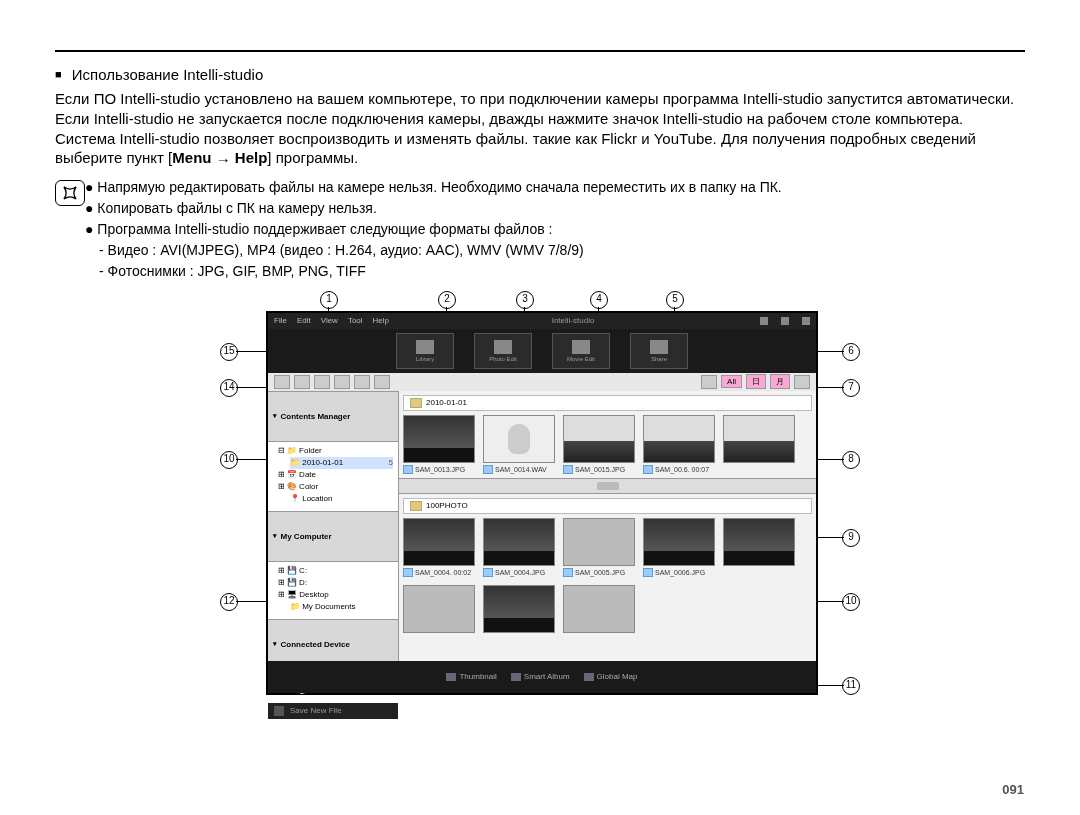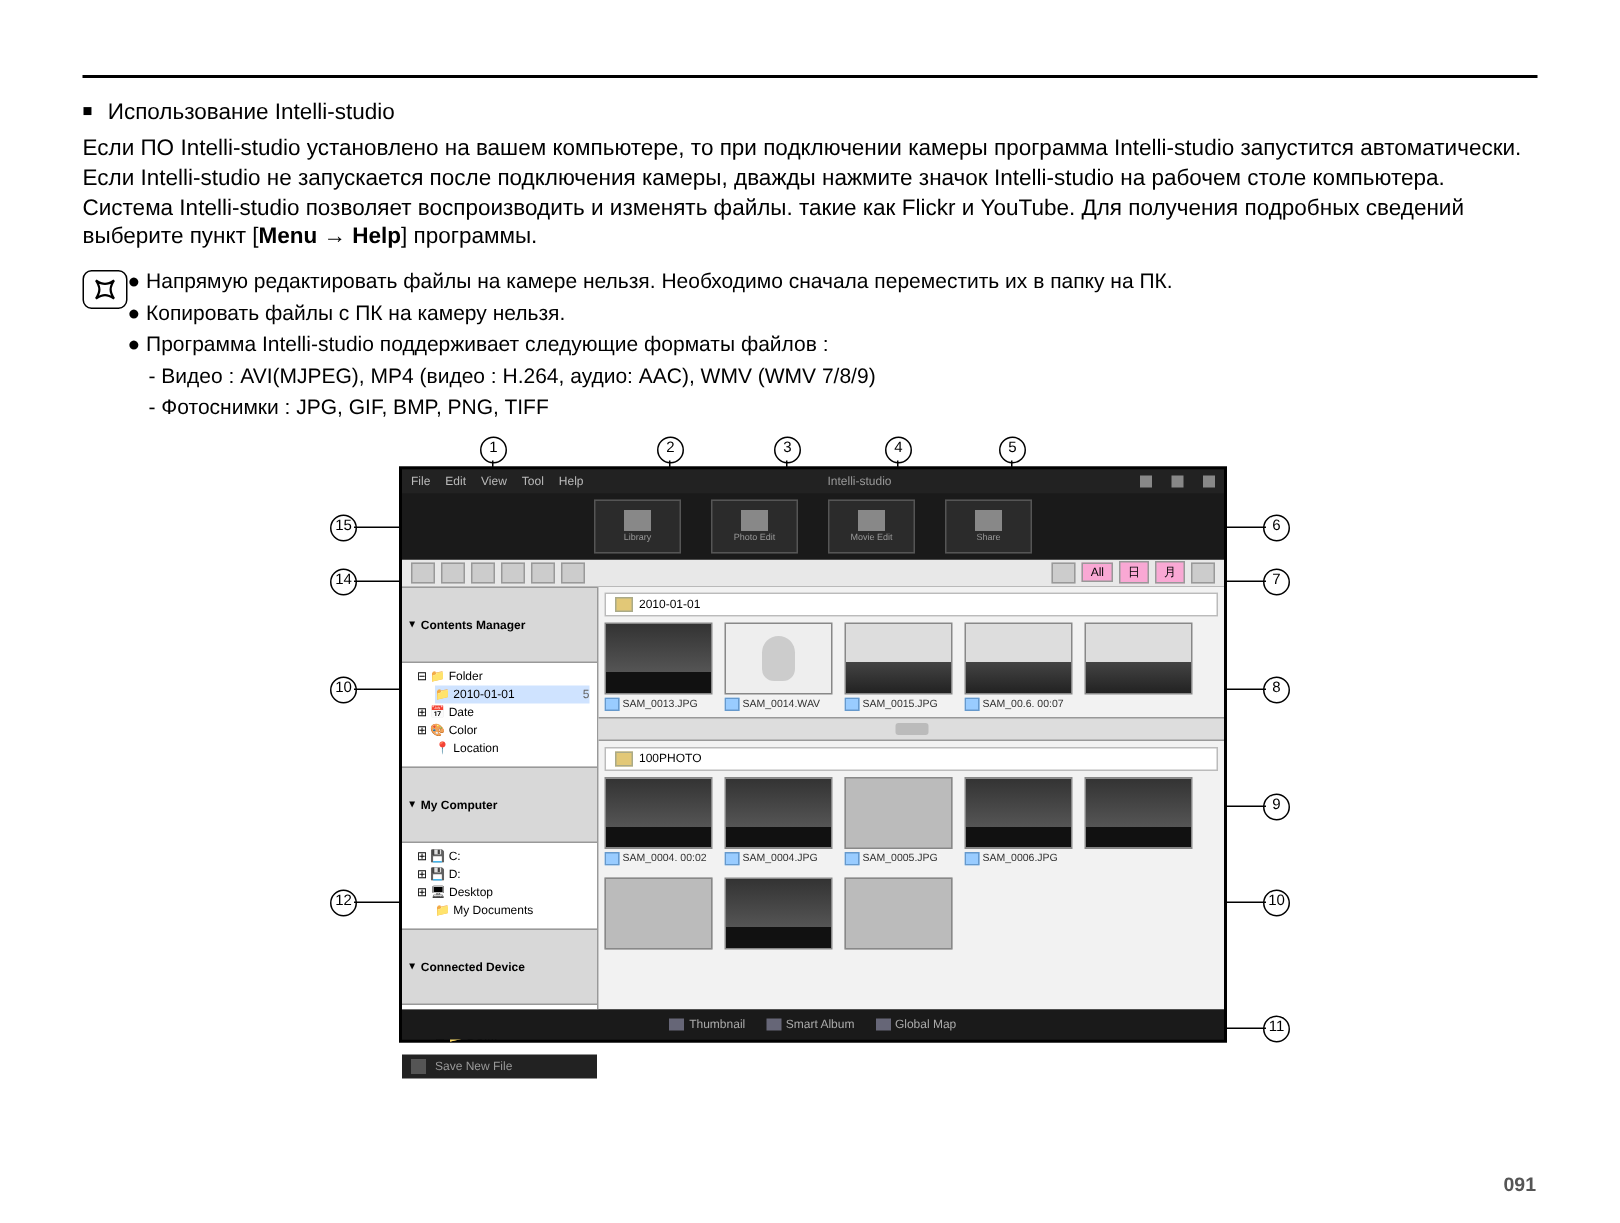--- a/index.html
+++ b/index.html
@@ -58,21 +58,21 @@
   .timg{width:72px;height:48px;background:linear-gradient(#888 0%,#aaa 60%,#444 60%,#222 100%);border:1px solid #888;box-sizing:border-box}
   .timg.mic{background:#eee;display:flex;align-items:center;justify-content:center}
   .timg.mic::before{content:"";width:22px;height:30px;border-radius:11px 11px 8px 8px;background:#ccc}
   .timg.temple{background:linear-gradient(#ddd 0%,#ddd 55%,#444 55%,#222 100%)}
   .timg.dark{background:linear-gradient(#333 0%,#555 70%,#111 70%)}
   .timg.plain{background:#bbb}
   .tcap{font-size:7px;color:#333;margin-top:2px;display:flex;align-items:center;gap:2px;white-space:nowrap;overflow:hidden}
   .tcap .ti{width:8px;height:7px;background:#9cf;border:1px solid #69c;flex-shrink:0}
   .divider{height:14px;background:#ddd;border-top:1px solid #999;border-bottom:1px solid #999;display:flex;align-items:center;justify-content:center}
   .divider .grip{width:22px;height:8px;background:#bbb;border-radius:2px}
-  .footer{height:20px;background:#1a1a1a;color:#aaa;font-size:8px;display:flex;align-items:center;justify-content:center;gap:14px}
+  .footer{height:32px;background:#1a1a1a;color:#aaa;font-size:8px;display:flex;align-items:center;justify-content:center;gap:14px}
   .footer .fi{width:10px;height:8px;background:#667}
   .footer span{display:flex;align-items:center;gap:3px}
 </style>
 </head>
 <body>
 
 <div class="page">
   <div class="hr"></div>
 
   <p class="sub">

